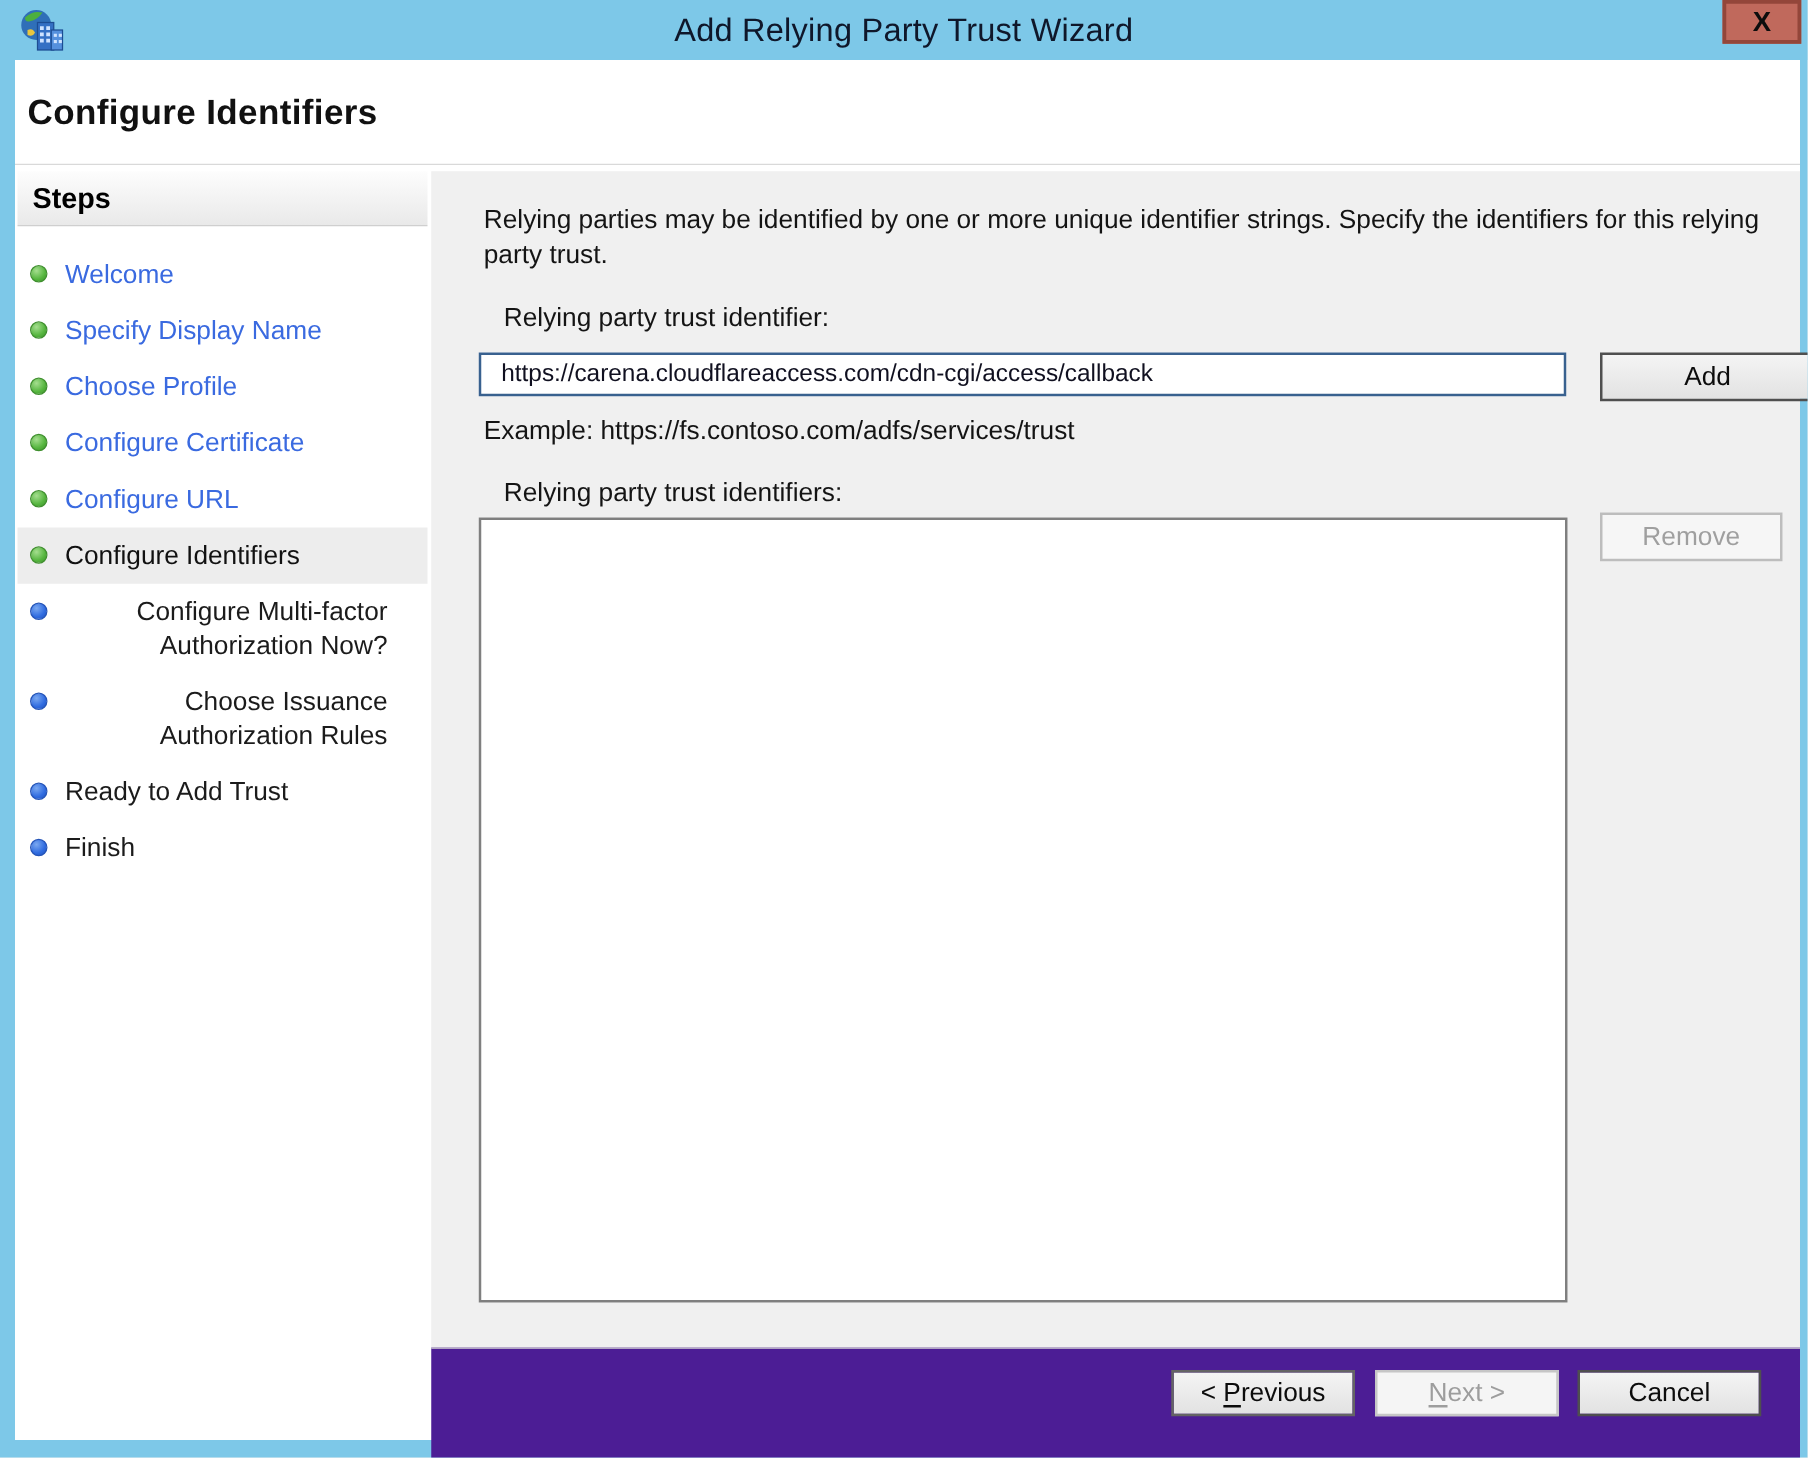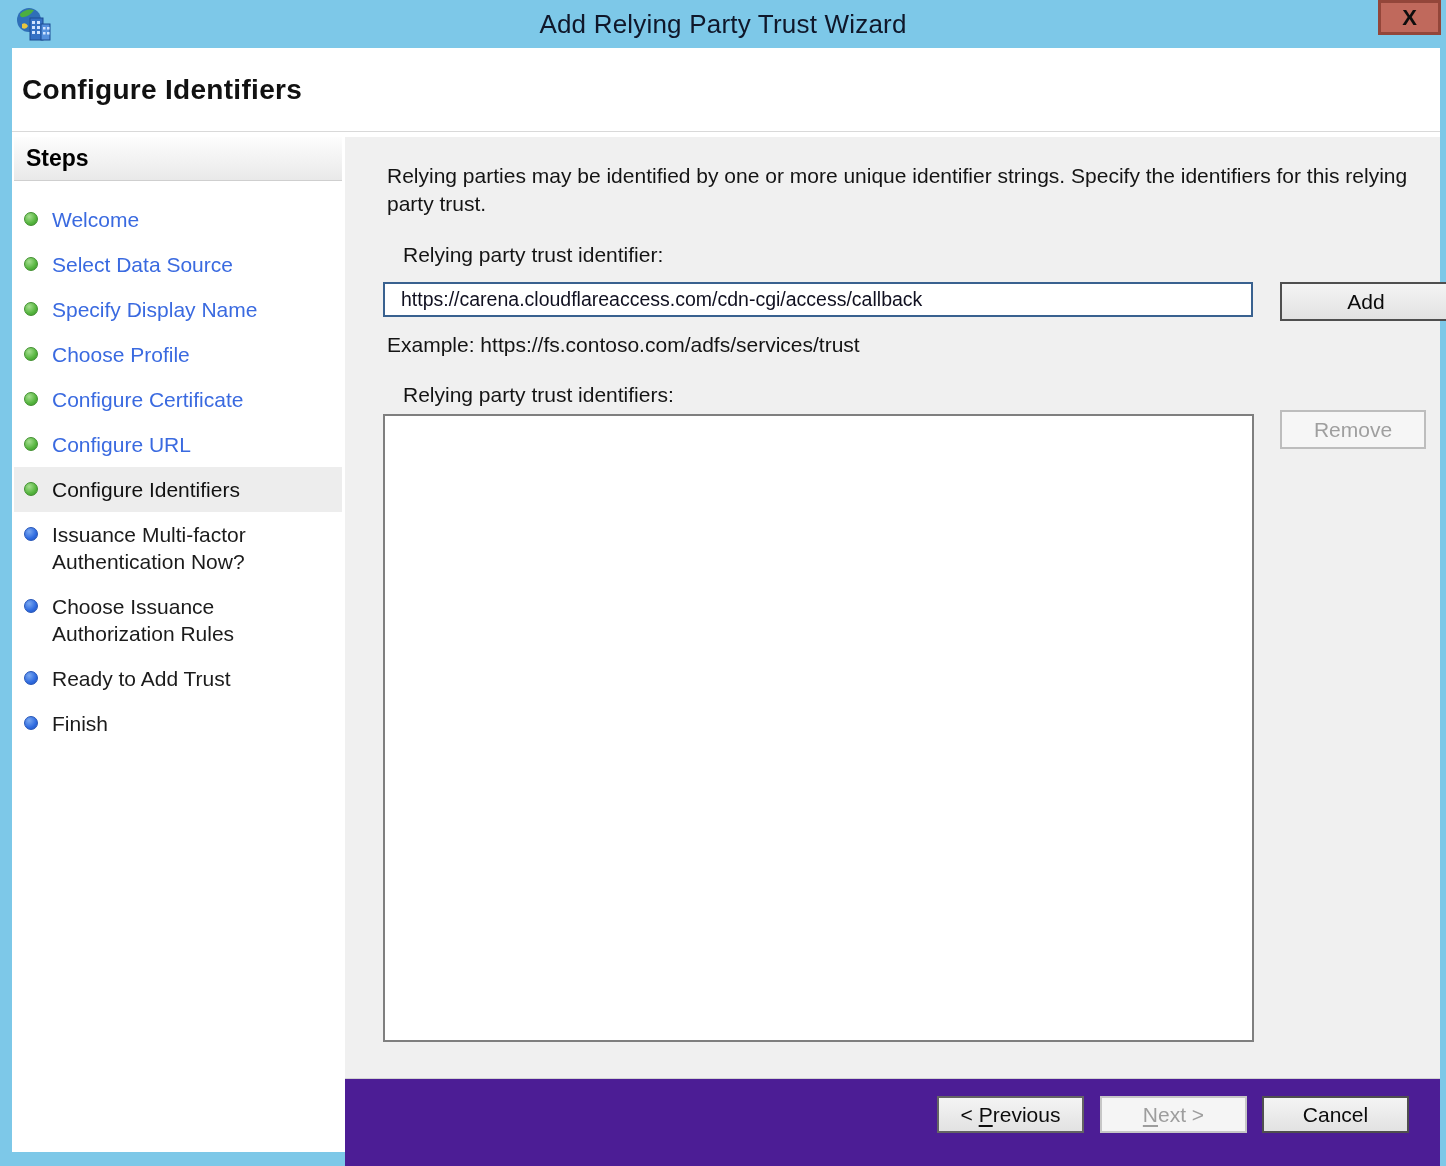--- a/index.html
+++ b/index.html
@@ -62,21 +62,21 @@
     margin:6px 14px 0 0;
   }
   .bullet.done {
     background:radial-gradient(circle at 35% 30%, #a5de8f, #55b53e 60%, #3f8f2e);
     border:1px solid #3f8f2e;
   }
   .bullet.pending, .bullet.current-pending {
     background:radial-gradient(circle at 35% 30%, #7aa8f0, #2f6be0 60%, #2454b8);
     border:1px solid #2454b8;
   }
-  .step-item .label { font-size:21px; line-height:27px; max-width:258px; }
+  .step-item .label { font-size:21px; line-height:27px; max-width:258px;text-align:right; }
   .step-item.done .label { color:#3a6ae0; cursor:pointer; }
   .step-item.pending .label { color:#1b1b1b; }
   .step-item.current { background:#ededed; }
   .step-item.current .label { color:#111; }
   .step-item.current .bullet {
     background:radial-gradient(circle at 35% 30%, #a5de8f, #55b53e 60%, #3f8f2e);
     border:1px solid #3f8f2e;
   }
   
   .content {
@@ -162,45 +162,41 @@
     <div class="steps-header">
       <span>Steps</span>
     </div>
     <div class="steps-list" id="steps-list">
         <div class="step-item done">
           <span class="bullet done"></span>
           <span class="label">Welcome</span>
         </div>
         <div class="step-item done">
           <span class="bullet done"></span>
-          <span class="label">Select Data Source</span>
-        </div>
-        <div class="step-item done">
-          <span class="bullet done"></span>
           <span class="label">Specify Display Name</span>
         </div>
         <div class="step-item done">
           <span class="bullet done"></span>
           <span class="label">Choose Profile</span>
         </div>
         <div class="step-item done">
           <span class="bullet done"></span>
           <span class="label">Configure Certificate</span>
         </div>
         <div class="step-item done">
           <span class="bullet done"></span>
           <span class="label">Configure URL</span>
         </div>
         <div class="step-item current">
           <span class="bullet done"></span>
           <span class="label">Configure Identifiers</span>
         </div>
         <div class="step-item pending">
           <span class="bullet pending"></span>
-          <span class="label">Issuance Multi-factor Authentication Now?</span>
+          <span class="label">Configure Multi-factor Authorization Now?</span>
         </div>
         <div class="step-item pending">
           <span class="bullet pending"></span>
           <span class="label">Choose Issuance Authorization Rules</span>
         </div>
         <div class="step-item pending">
           <span class="bullet pending"></span>
           <span class="label">Ready to Add Trust</span>
         </div>
         <div class="step-item pending">

